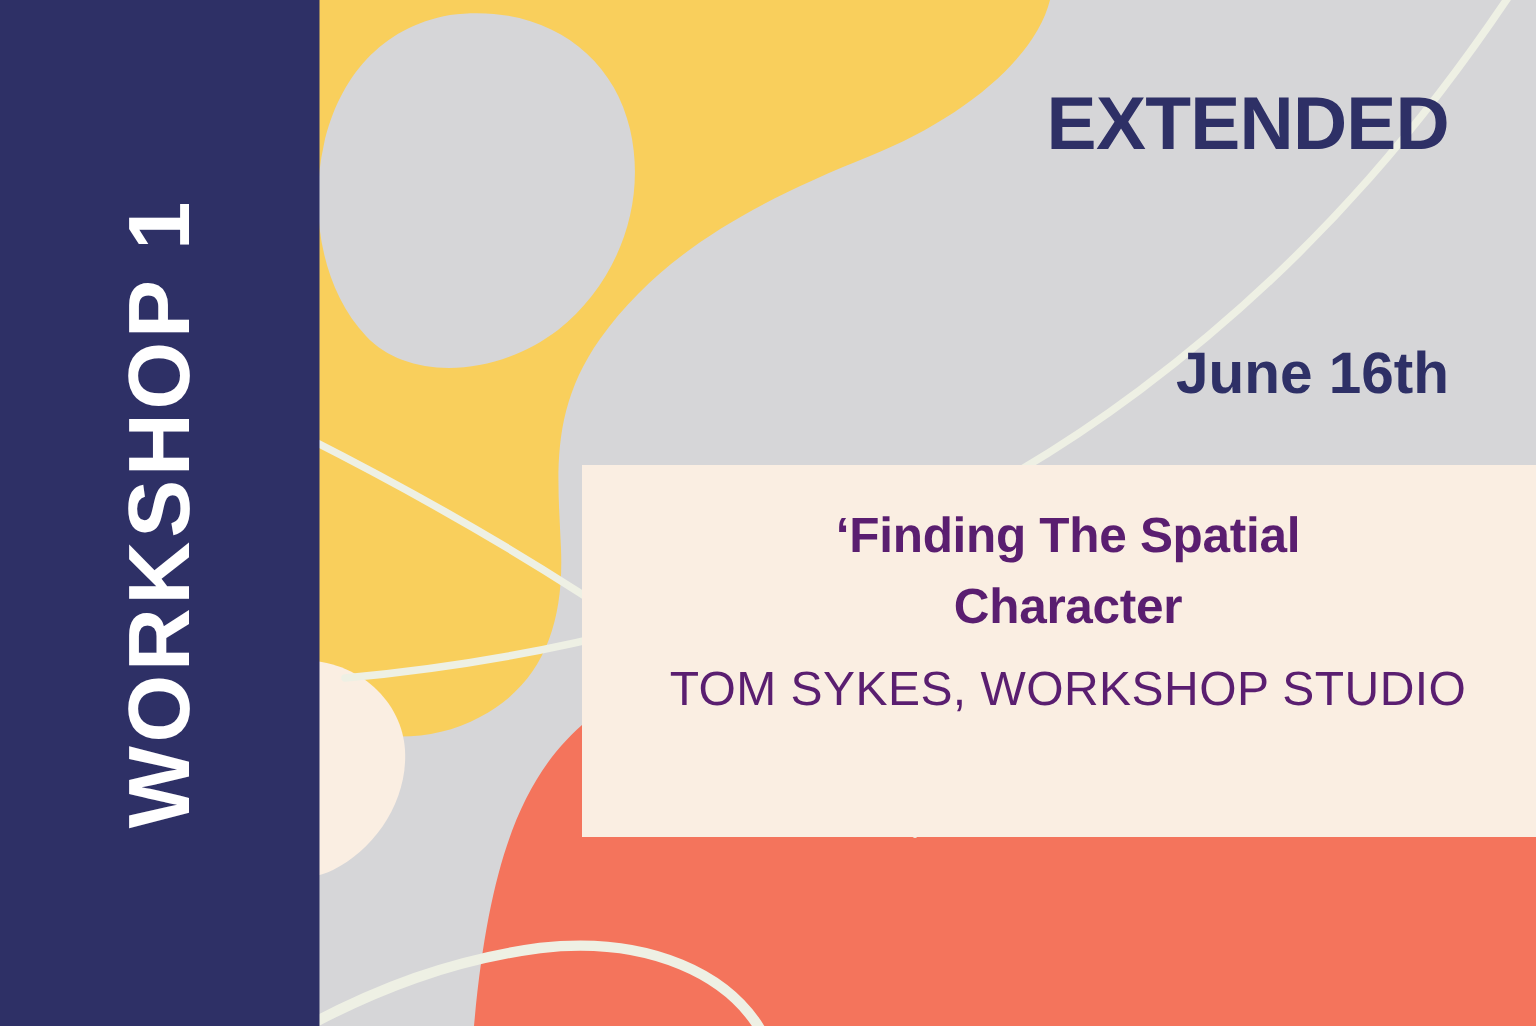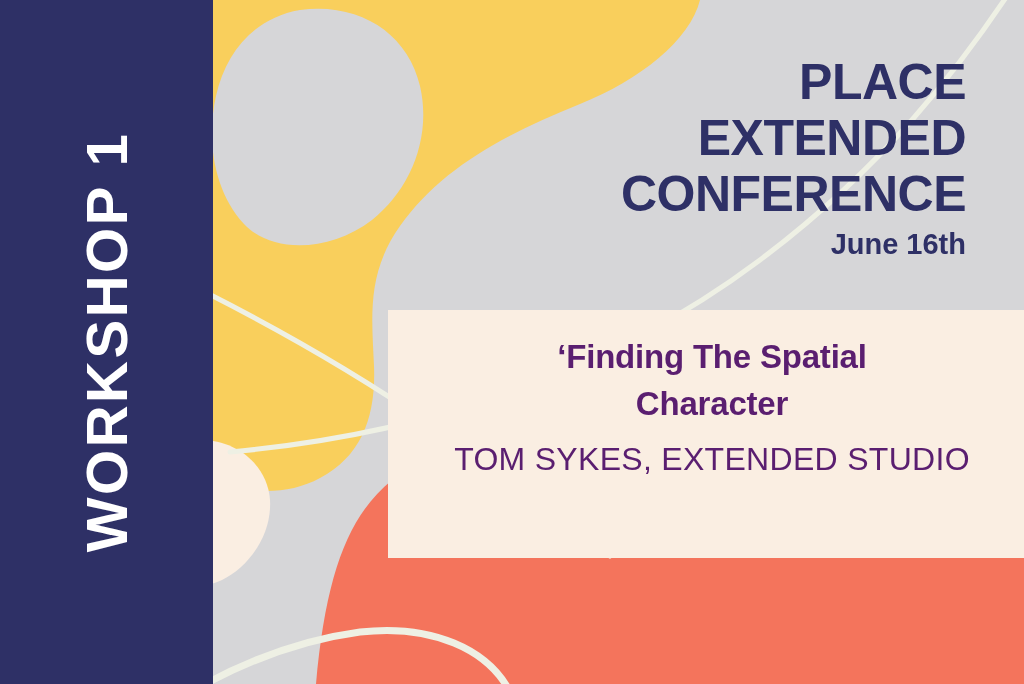--- a/index.html
+++ b/index.html
@@ -68,21 +68,21 @@
   }
   .headline .line { display: block; }
 
   .event-date {
     position: absolute;
     right: 58px;
     top: 228px;
     z-index: 4;
     color: #2e3066;
     font-weight: 700;
-    font-size: 29px;
+    font-size: 39px;
     letter-spacing: 0px;
     text-align: left;
   }
 
   
   .info-card {
     position: absolute;
     left: 388px;
     top: 310px;
     width: 648px;
@@ -153,28 +153,26 @@
     <path fill="none" stroke="#eef0e4" stroke-width="5" stroke-linecap="round" d="M1024,-30 C960,70 880,170 760,260 C640,350 470,430 230,452"></path>
     <path fill="none" stroke="#eef0e4" stroke-width="5" stroke-linecap="round" d="M205,292 C280,330 360,376 430,424 C500,472 560,516 610,556"></path>
     <path fill="none" stroke="#eef0e4" stroke-width="7" stroke-linecap="round" d="M205,684 C250,660 300,640 360,632 C430,624 490,648 512,696"></path>
   </svg>
 
   <div class="sidebar">
     <span class="sidebar-label">WORKSHOP 1</span>
   </div>
 
   <h1 class="headline">
-    <span class="line">PLACE</span>
     <span class="line">EXTENDED</span>
-    <span class="line">CONFERENCE</span>
   </h1>
 
   <div class="event-date">June 16th</div>
 
   <div class="info-card">
     <div class="talk-title">
       <span class="line">‘Finding The Spatial</span>
       <span class="line">Character</span>
     </div>
-    <div class="speaker">TOM SYKES, EXTENDED STUDIO</div>
+    <div class="speaker">TOM SYKES, WORKSHOP STUDIO</div>
   </div>
 
 </div>
 
 </body></html>

